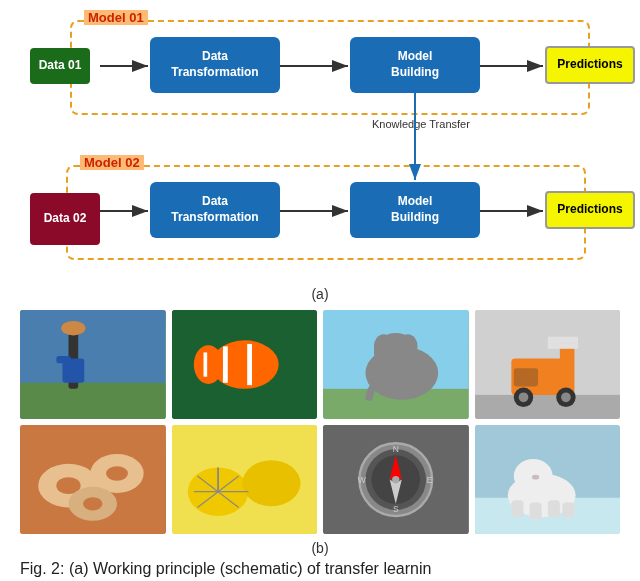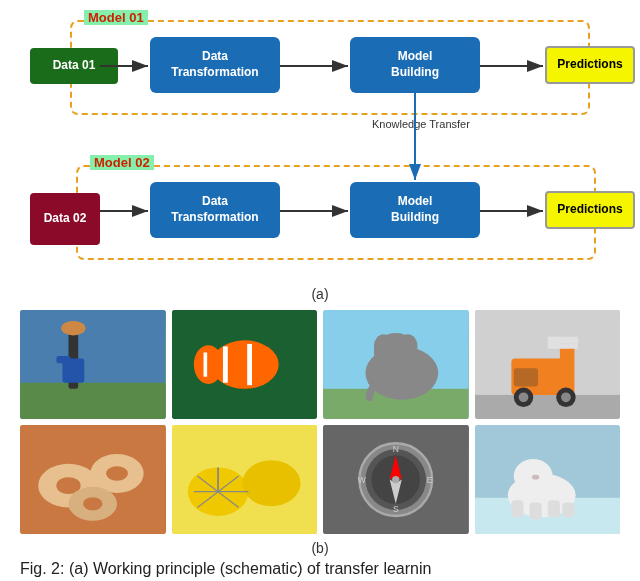--- a/index.html
+++ b/index.html
@@ -33,31 +33,31 @@
       border: 2.5px dashed #e8a020;
       border-radius: 8px;
     }
     .model-box-1 {
       left: 50px;
       top: 10px;
       width: 520px;
       height: 95px;
     }
     .model-box-2 {
-      left: 56px;
+      left: 46px;
       top: 155px;
       width: 520px;
       height: 95px;
     }
 
     .model-label {
       position: absolute;
       top: -12px;
       left: 12px;
-      background: #86efac;
+      background: #fdba74;
       padding: 0 4px;
       font-size: 13px;
       font-weight: bold;
       color: #cc2200;
     }
 
     
     .node {
       position: absolute;
       display: flex;
@@ -69,21 +69,21 @@
       border-radius: 6px;
       color: #fff;
       line-height: 1.3;
     }
 
     
     .node-data1 {
       background: #1a6b1a;
       left: 10px;
       top: 38px;
-      width: 88px;
+      width: 60px;
       height: 36px;
       border-radius: 4px;
     }
     .node-data2 {
       background: #8b0a2a;
       left: 10px;
       top: 183px;
       width: 70px;
       height: 52px;
       border-radius: 4px;

